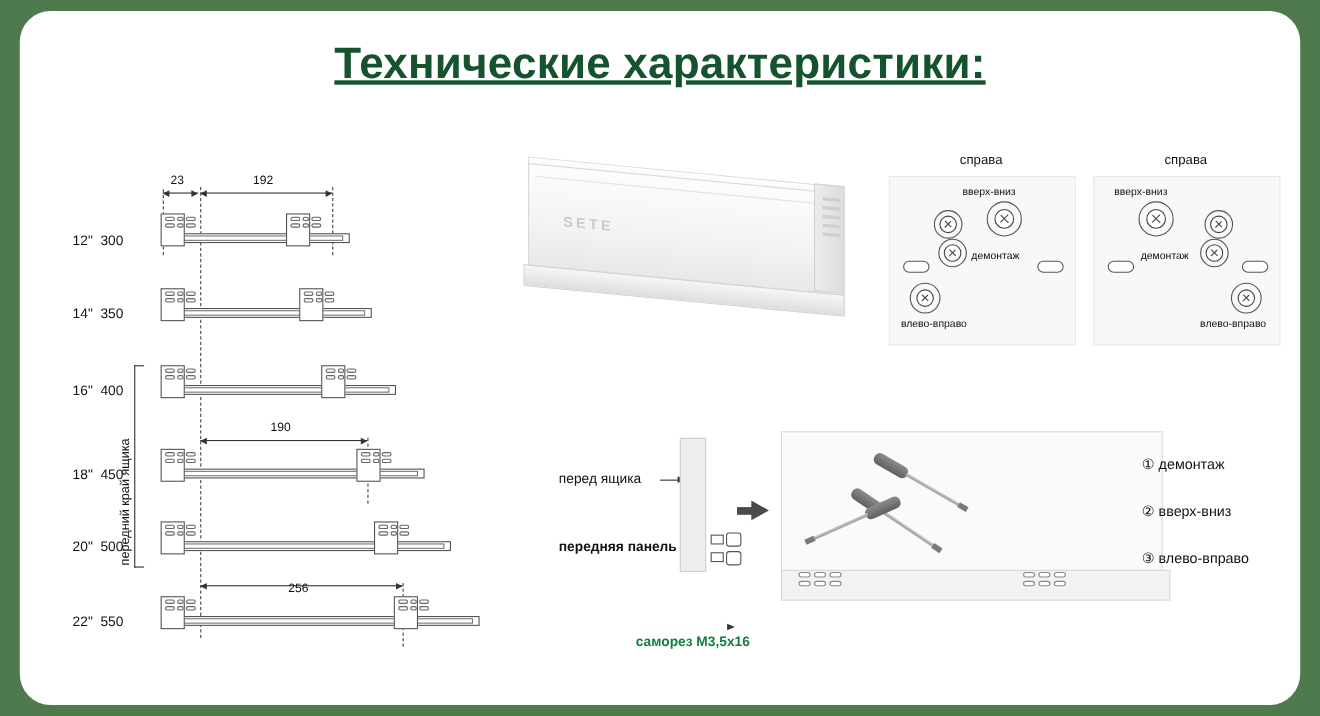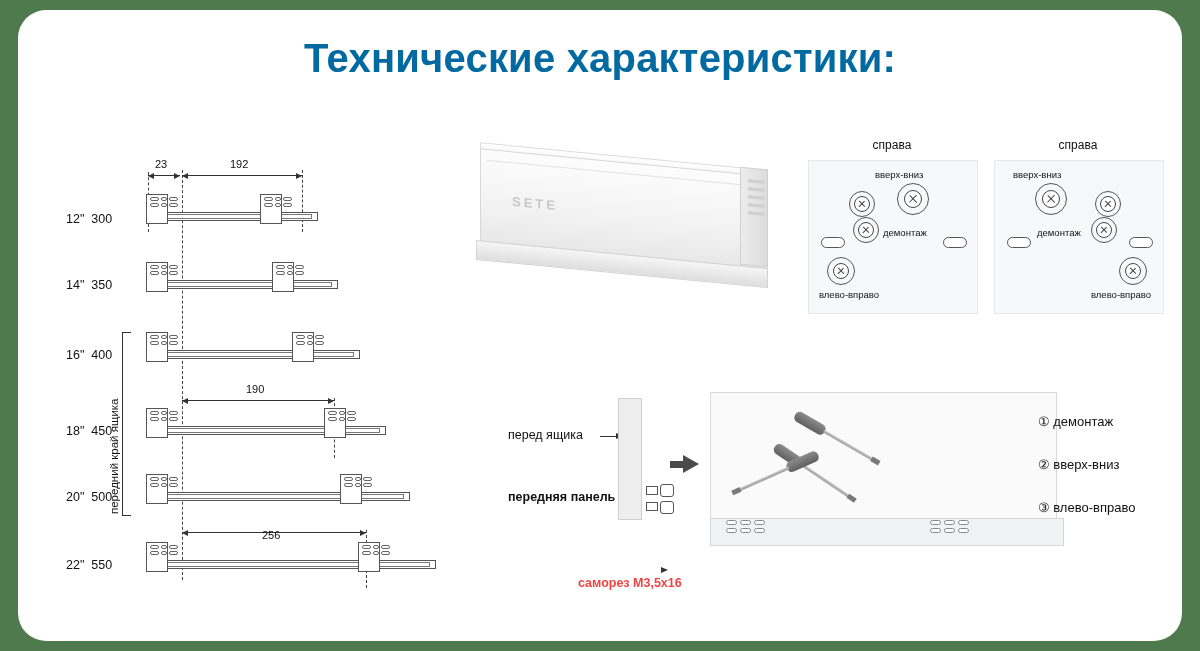--- a/index.html
+++ b/index.html
@@ -11,22 +11,23 @@
   }
   .frame{
     position:absolute;left:18px;top:10px;
     width:1164px;height:631px;
     background:#ffffff;
     border-radius:28px;
   }
   .title{
     position:absolute;left:0;top:26px;width:100%;
     text-align:center;
-    font-size:40px;font-weight:700;color:#0369a1;
+    font-size:40px;font-weight:700;color:#14532d;
     letter-spacing:.2px;
+    text-decoration:underline;
   }
 
   
   .left-panel{position:absolute;left:30px;top:140px;width:420px;height:460px;}
   .row-label{
     position:absolute;font-size:12.5px;color:#111;white-space:nowrap;
   }
   .slide{position:absolute;}
   .rail{
     position:absolute;height:9px;background:#ffffff;border:1px solid #555;
@@ -178,21 +179,21 @@
     background:linear-gradient(180deg,#c9c9c9,#9a9a9a);
   }
   .sd-tip{
     position:absolute;left:88px;top:3px;width:9px;height:5px;background:#7a7a7a;
   }
   .legend{position:absolute;left:560px;top:34px;width:160px;}
   .legend div{font-size:13px;color:#111;margin-bottom:28px;white-space:nowrap;}
   .hole-cluster{position:absolute;display:flex;flex-direction:column;gap:3px;}
   .hc-row{display:flex;gap:3px;}
   .hc{width:11px;height:5px;border:1px solid #888;border-radius:3px;background:#fff;box-sizing:border-box;}
-  .screwnote{position:absolute;left:100px;top:196px;font-size:12.5px;font-weight:700;color:#ef4444;}
+  .screwnote{position:absolute;left:100px;top:196px;font-size:12.5px;font-weight:700;color:#15803d;}
   .sbracket{position:absolute;border:1px solid #555;background:#fff;box-sizing:border-box;}
 </style>
 </head>
 <body>
 
 <div class="frame">
 
   <div class="title">Технические характеристики:</div>
 
   <div class="left-panel">

